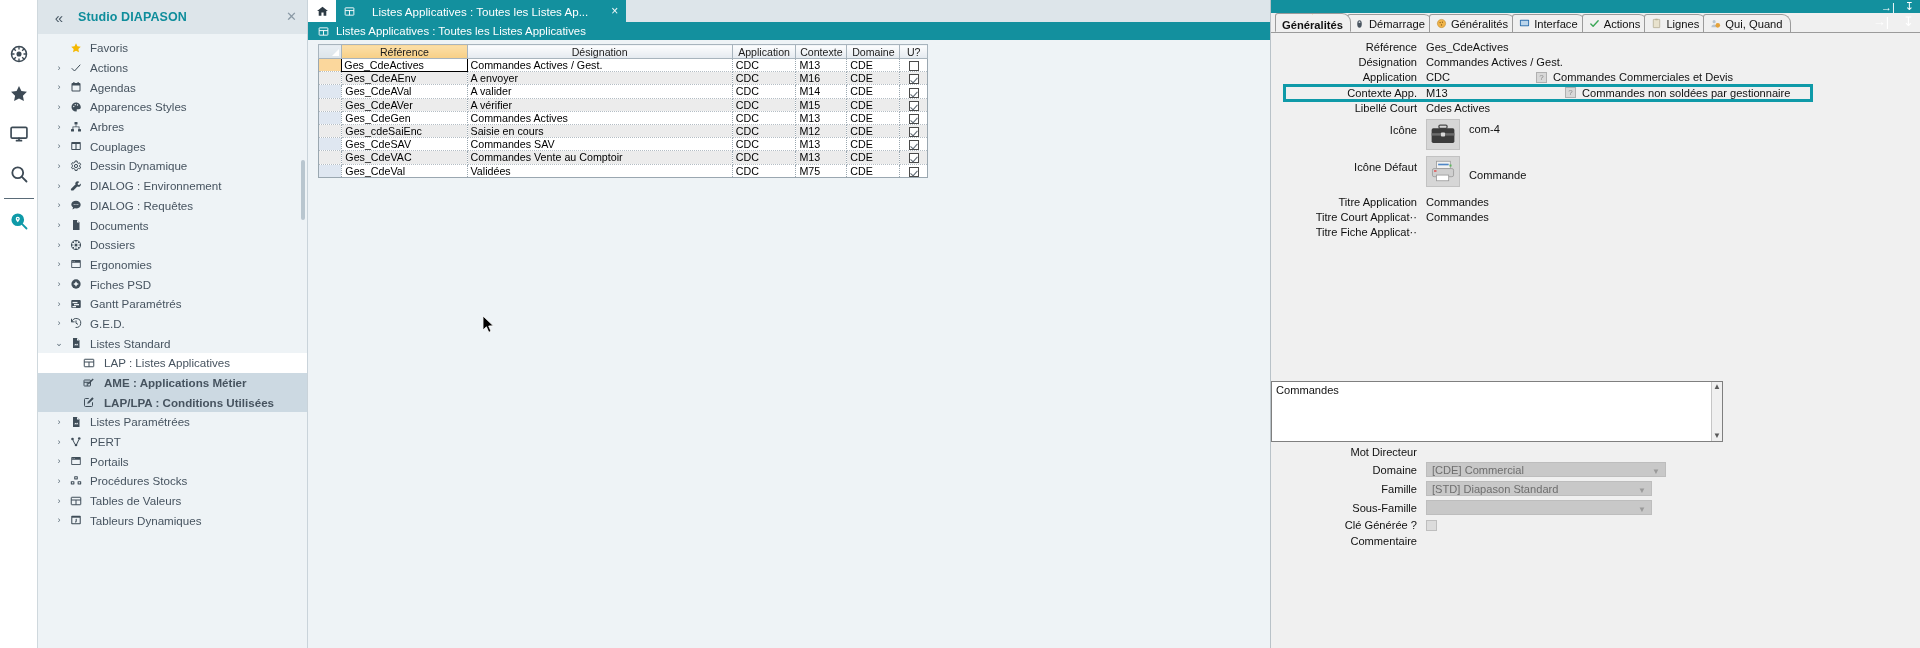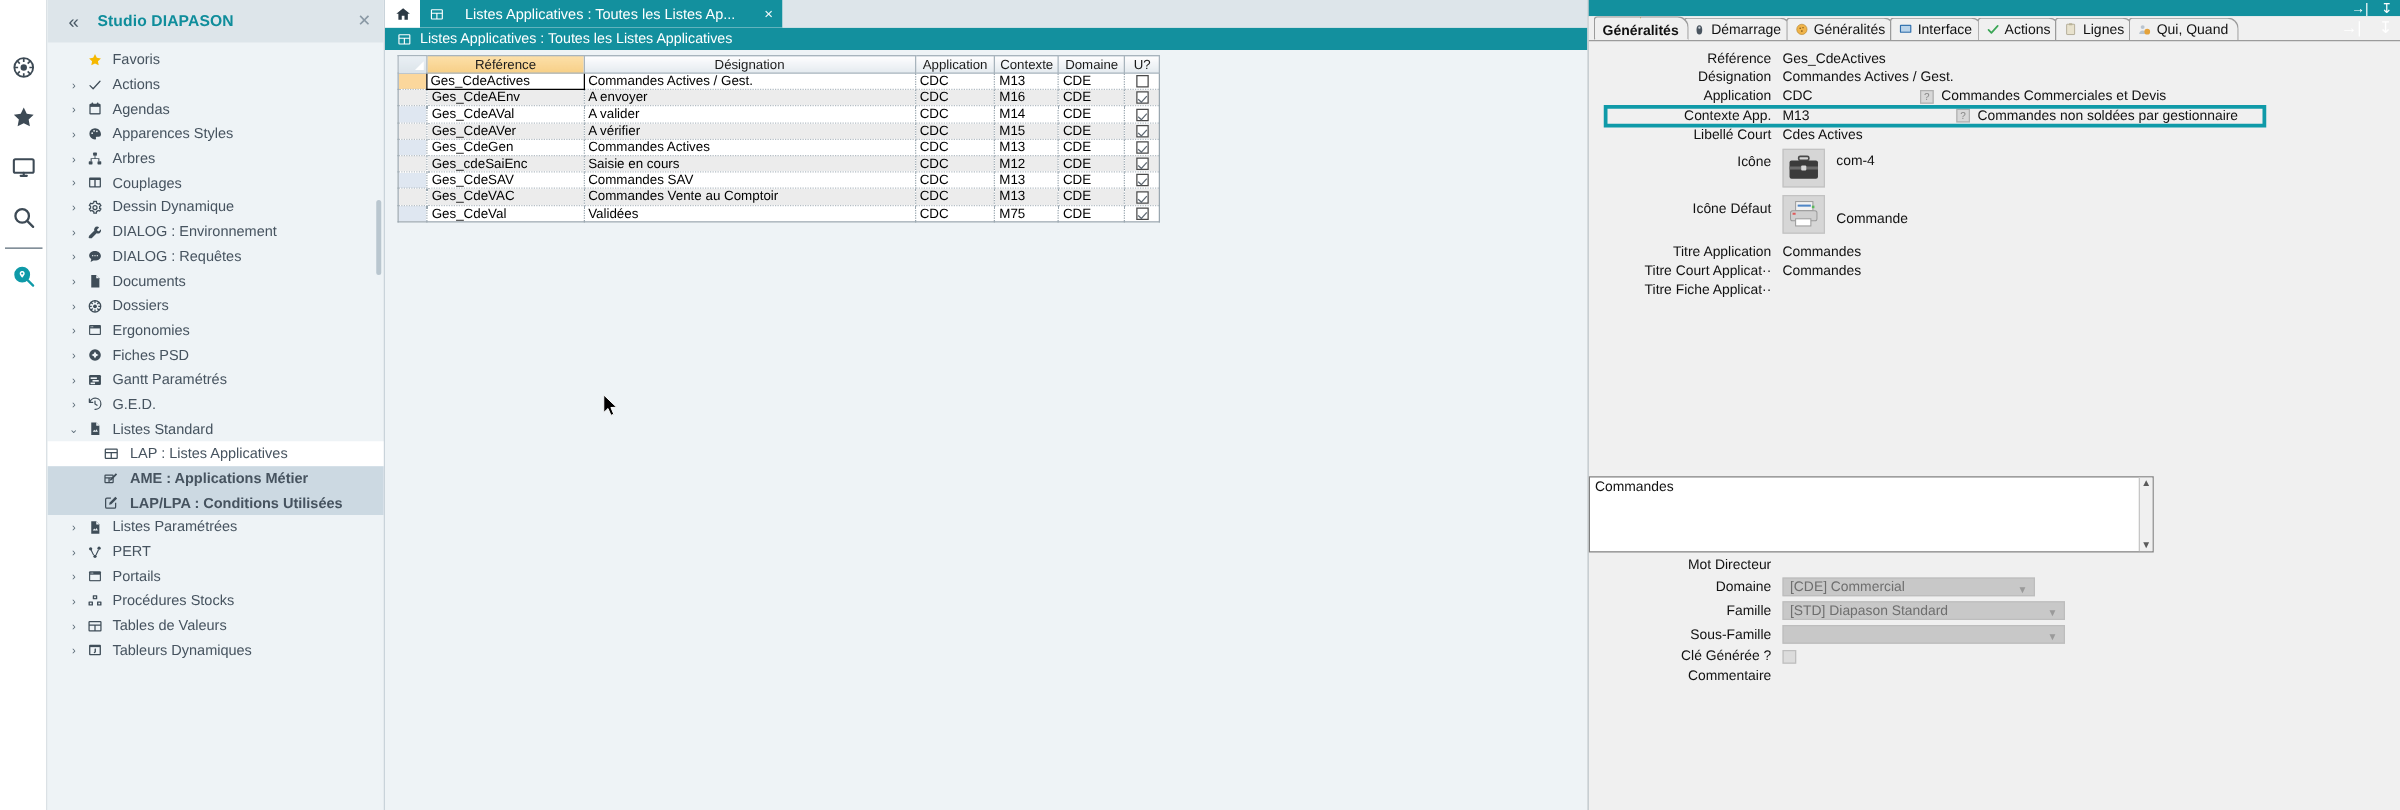--- a/index.html
+++ b/index.html
@@ -866,21 +866,21 @@
         </div>
       </div>
 
       <div class="frow" style="margin-top:3px">
         <div class="flabel">Mot Directeur</div>
         <div class="fvalue"></div>
       </div>
 
       <div class="frow" style="height:19px">
         <div class="flabel">Domaine</div>
-        <div class="select" style="width:202px">
+        <div class="select" style="width:240px">
           <span>[CDE] Commercial</span>
           <span class="caret">▼</span>
         </div>
       </div>
 
       <div class="frow" style="height:19px">
         <div class="flabel">Famille</div>
         <div class="select" style="width:226px">
           <span>[STD] Diapason Standard</span>
           <span class="caret">▼</span>

